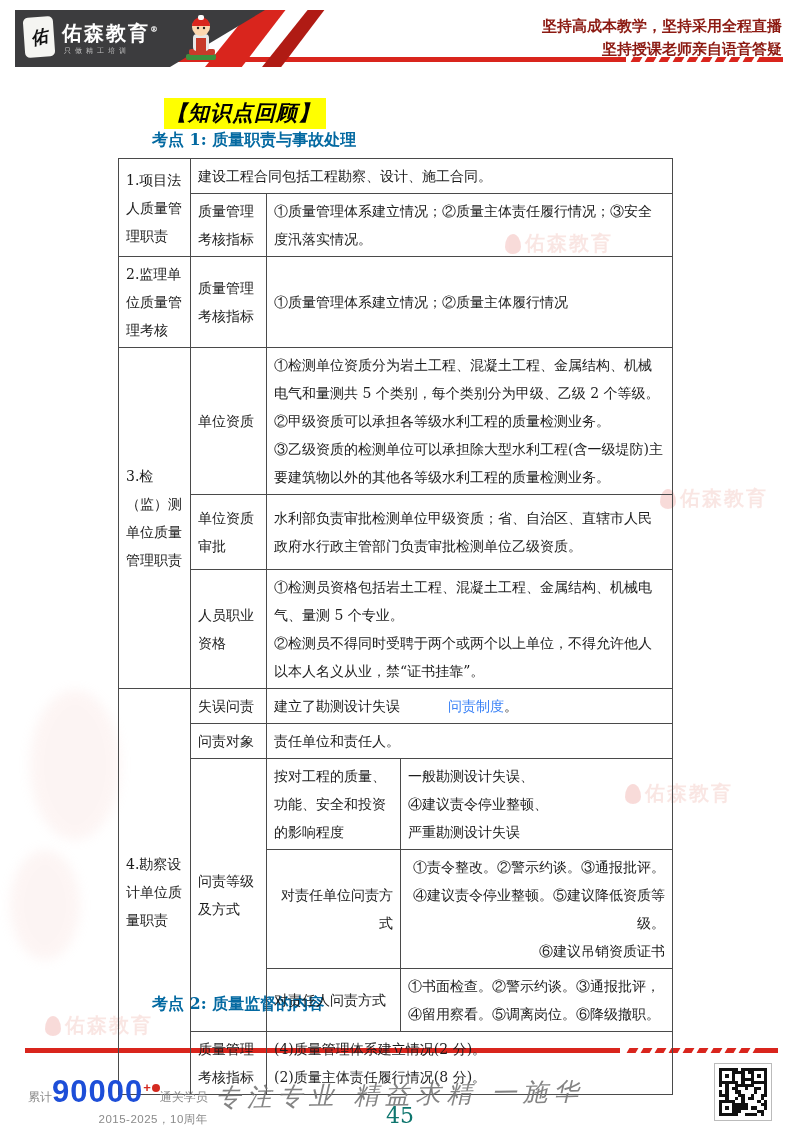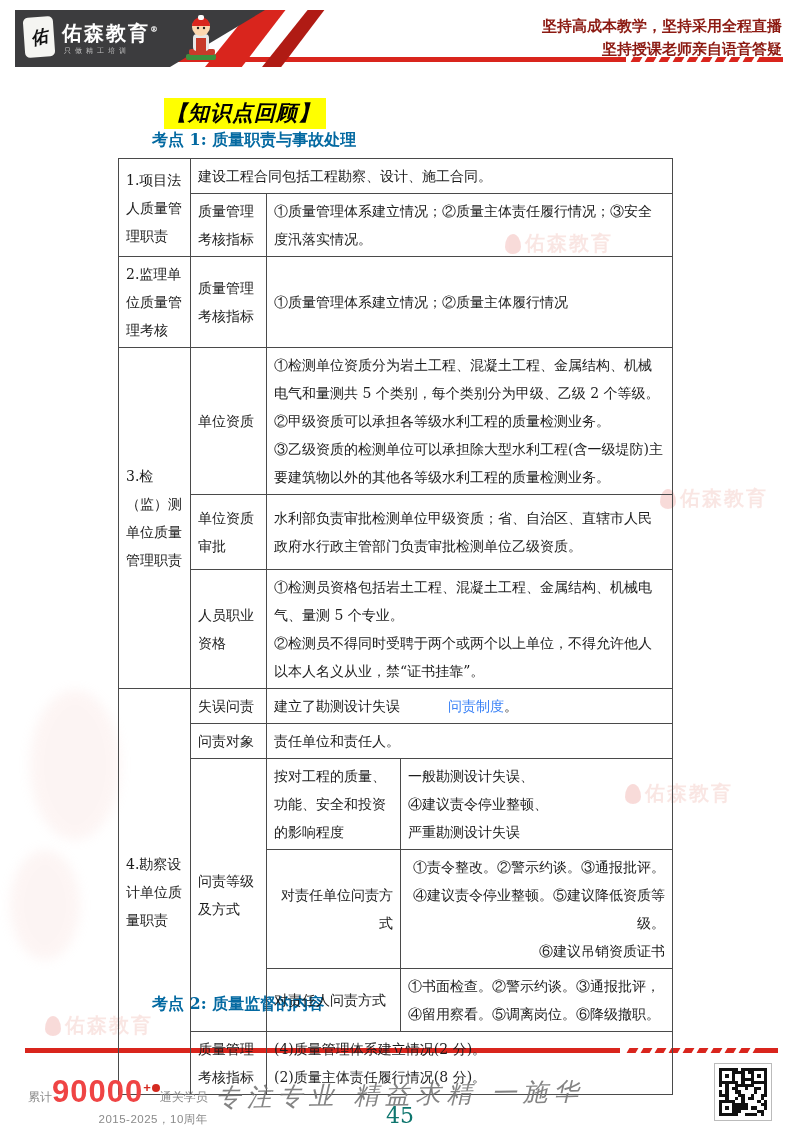--- a/index.html
+++ b/index.html
@@ -52,21 +52,21 @@
   
   .wm { position:absolute; display:flex; align-items:center; gap:4px; color:#e06a5a; opacity:.16;
         font-weight:bold; font-size:20px; letter-spacing:2px; z-index:0; white-space:nowrap; }
   .wm .flame { width:16px; height:20px; background:#d9251d; border-radius:50% 50% 50% 50% / 65% 65% 35% 35%; }
   .wm-blob { position:absolute; width:90px; height:150px; background:#f4c8c2; opacity:.18; border-radius:50%;
              filter:blur(6px); z-index:0; }
 
   
   .ft-left { position:absolute; left:28px; top:1078px; z-index:4; font-family:"Liberation Sans",sans-serif; }
   .ft-left .row1 { display:flex; align-items:flex-end; color:#8a8a8a; font-size:12px; }
-  .ft-count { color:#ef4444; font-weight:bold; font-size:31px; line-height:28px; font-family:"Liberation Sans",sans-serif; letter-spacing:1px; }
+  .ft-count { color:#1d4ed8; font-weight:bold; font-size:31px; line-height:28px; font-family:"Liberation Sans",sans-serif; letter-spacing:1px; }
   .ft-sup { color:#d42a20; font-weight:bold; font-size:13px; line-height:12px; position:relative; top:-12px; }
   .ft-dot { display:inline-block; width:8px; height:8px; border-radius:50%; background:#d42a20; position:relative; top:-14px; margin-left:1px; }
   .ft-years { color:#8a8a8a; font-size:11.5px; margin-top:6px; letter-spacing:.5px;text-align:right; }
   .callig { position:absolute; left:50%; top:1078px; transform:translateX(-50%) rotate(-1deg); color:#6f6f6f;
             font-style:italic; font-size:25px; letter-spacing:6px; z-index:4; white-space:nowrap; opacity:.85; }
   .pagenum { position:absolute; left:50%; top:1103px; transform:translateX(-50%); font-size:22px; color:#0f766e; z-index:4; }
   .qr { position:absolute; right:28px; top:1063px; width:58px; height:58px; background:#fff; border:1px solid #bbb;
         padding:4px; z-index:4; }
   .qr-grid { width:100%; height:100%; display:grid; grid-template-columns:repeat(15,1fr); grid-template-rows:repeat(15,1fr); }
   .qr-grid i { background:#fff; } .qr-grid i.b { background:#111; }

